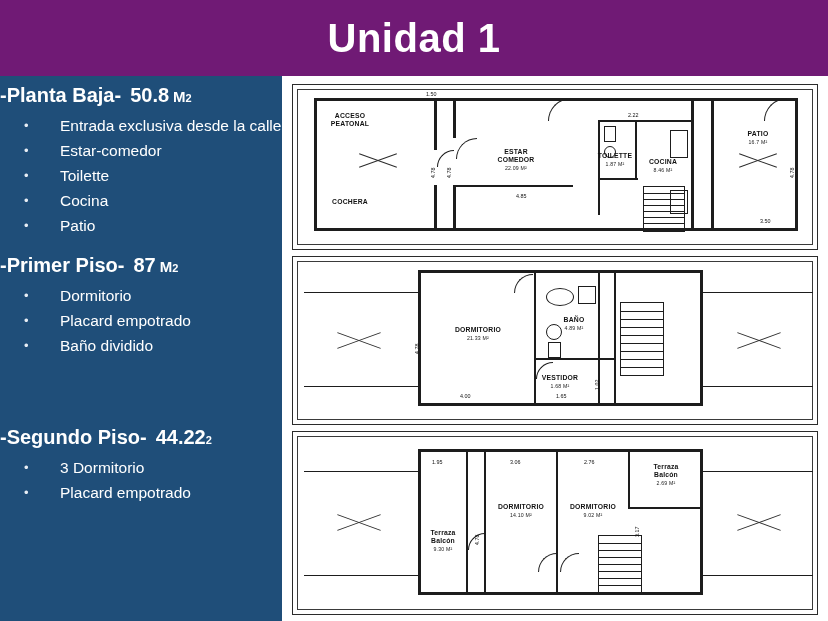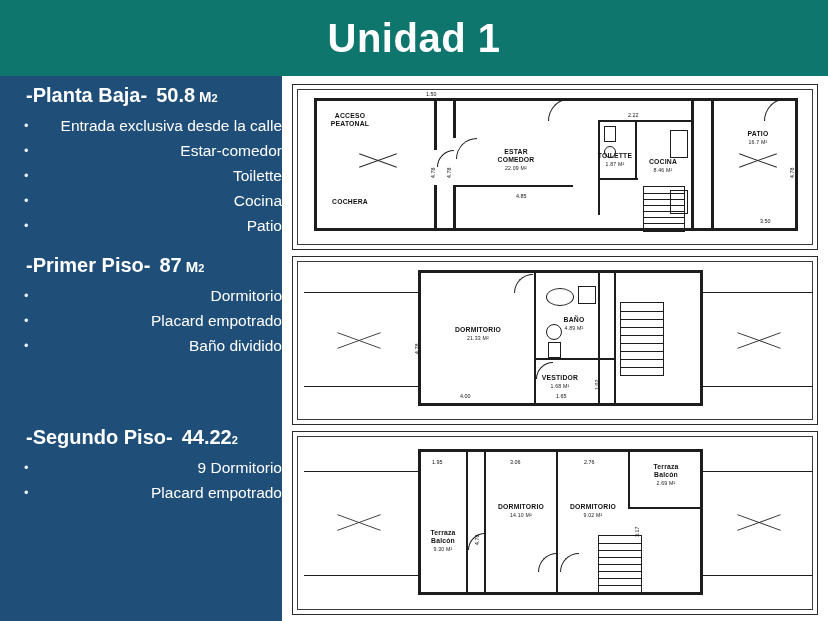--- a/index.html
+++ b/index.html
@@ -1,36 +1,36 @@
 <!DOCTYPE html>
 <html><head>
 <meta charset="utf-8">
 <style>
   html,body{margin:0;padding:0;}
   body{width:828px;height:621px;background:#ffffff;font-family:"Liberation Sans",sans-serif;overflow:hidden;}
   .page{position:relative;width:828px;height:621px;}
 
   
-  .header{position:absolute;left:0;top:0;width:828px;height:96px;background:#0f766e;}
+  .header{position:absolute;left:0;top:0;width:828px;height:96px;background:#701a75;}
   .header-title{position:absolute;left:0;top:14px;width:828px;text-align:center;color:#ffffff;
     font-size:40px;font-weight:bold;letter-spacing:0.5px;line-height:48px;}
 
   
   .sidebar{position:absolute;left:0;top:76px;width:282px;height:545px;background:#1f4e79;color:#ffffff;}
   .sidebar-inner{position:absolute;left:0;top:0;width:282px;height:545px;}
 
   .floor-block{position:absolute;left:0;width:282px;}
-  .floor-head{display:flex;align-items:baseline;padding-left:26px;font-weight:bold;}
+  .floor-head{display:flex;align-items:baseline;font-weight:bold;}
   .floor-name{font-size:20px;}
   .floor-area{font-size:20px;margin-left:9px;}
   .floor-unit{font-size:15px;margin-left:4px;}
   .sup{font-size:11px;vertical-align:super;}
 
   ul.items{list-style:none;margin:6px 0 0 0;padding:0;}
-  ul.items li{position:relative;padding-left:24px;font-size:15.5px;line-height:25px;color:#ffffff;text-align:right;}
+  ul.items li{position:relative;padding-left:60px;font-size:15.5px;line-height:25px;color:#ffffff;}
   ul.items li:before{content:"\2022";position:absolute;left:24px;top:0;font-size:13px;color:#e8eef5;}
 
   
   .plans{position:absolute;left:282px;top:76px;width:546px;height:545px;background:#ffffff;}
   .plan{position:absolute;left:10px;width:524px;background:#ffffff;border:1px solid #2b2b2b;}
   .plan .inner{position:absolute;left:4px;top:4px;right:4px;bottom:4px;border:1px solid #3a3a3a;}
 
   
   .ln{position:absolute;background:#1d1d1d;}
   .h{height:1px;}
@@ -94,21 +94,21 @@
         </ul>
       </div>
 
       <div class="floor-block" style="top:350px;">
         <div class="floor-head">
           <span class="floor-name">-Segundo Piso-</span>
           <span class="floor-area">44.22</span>
           <span class="sup">2</span>
         </div>
         <ul class="items">
-          <li>9 Dormitorio</li>
+          <li>3 Dormitorio</li>
           <li>Placard empotrado</li>
         </ul>
       </div>
 
     </div>
   </div>
 
   <div class="plans">
 
     <div class="plan" style="top:8px;height:164px;">

